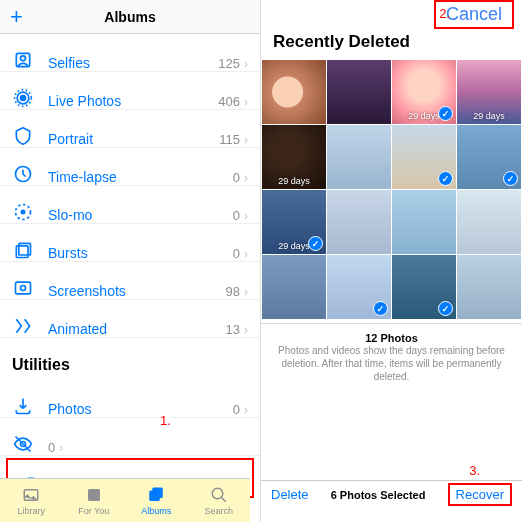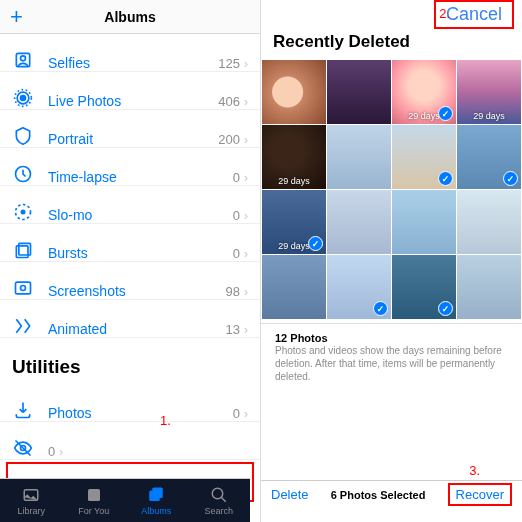--- a/index.html
+++ b/index.html
@@ -9,37 +9,37 @@
 .right{width:261px}
 .header{height:34px;display:flex;align-items:center;justify-content:center;position:relative;border-bottom:.5px solid #d8d8d8;background:#fafafa}
 .header-title{font-size:14px;font-weight:600}
 .plus{position:absolute;left:10px;color:#007aff;font-size:22px;font-weight:300}
 .row{height:38px;display:flex;align-items:flex-end;padding:0 12px;border-bottom:.5px solid #eee}
 .icon{width:22px;height:22px;display:flex;align-items:center;justify-content:center;color:#007aff;margin-right:14px;flex-shrink:0}
 .icon svg{width:20px;height:20px}
 .row-label{flex:1;color:#007aff;font-size:14px}
 .row-count{color:#8e8e93;font-size:13px;margin-right:4px}
 .chev{color:#c7c7cc;font-size:12px}
-.section{padding:18px 12px 6px;font-size:19px;font-weight:700}
+.section{padding:18px 12px 6px;font-size:16px;font-weight:700}
 .redbox{border:2px solid red}
 .rd-row{height:40px;margin:2px 6px}
-.tabbar{position:absolute;bottom:0;left:0;right:10px;height:44px;border-top:.5px solid #ccc;display:flex;background:#0f172a}
+.tabbar{position:absolute;bottom:0;left:0;right:10px;height:44px;border-top:.5px solid #ccc;display:flex;background:#fef9c3}
 .tab{flex:1;display:flex;flex-direction:column;align-items:center;justify-content:center;color:#8e8e93;font-size:9px;gap:2px}
 .tab.active{color:#007aff}
 .tab svg{width:20px;height:18px}
 .ann{position:absolute;color:red;font-size:13px}
 .r-header{height:28px;display:flex;justify-content:flex-end;align-items:center;padding-right:8px}
 .cancel{color:#3b82f6;font-size:18px;padding:2px 10px}
 .rd-title{font-size:17px;font-weight:700;padding:4px 12px 8px}
 .grid{display:grid;grid-template-columns:repeat(4,1fr);gap:1px;padding:0 1px}
 .cell{aspect-ratio:1;position:relative;overflow:hidden}
 .days{position:absolute;left:0;right:0;bottom:3px;text-align:center;color:#fff;font-size:9px;text-shadow:0 0 3px rgba(0,0,0,.7)}
 .chk{position:absolute;right:3px;bottom:3px;width:15px;height:15px;border-radius:50%;background:#007aff;border:1.5px solid #fff;display:flex;align-items:center;justify-content:center}
 .chk::after{content:"✓";color:#fff;font-size:9px;font-weight:bold}
-.caption{padding:8px 14px;border-top:.5px solid #ddd;margin-top:4px}
+.caption{text-align:center;padding:8px 14px;border-top:.5px solid #ddd;margin-top:4px}
 .cap-t{font-size:11px;font-weight:600}
 .cap-s{font-size:10px;color:#8e8e93;line-height:1.3;margin-top:0}
 .toolbar{position:absolute;bottom:14px;left:0;right:0;height:28px;border-top:.5px solid #ccc;display:flex;align-items:center;justify-content:space-between;padding:0 10px;background:#fff}
 .tb-btn{color:#007aff;font-size:13px}
 .tb-mid{font-size:11px;font-weight:600}
 .recover{padding:2px 6px}
 
 .p0{background:radial-gradient(circle at 40% 50%,#f9d0b4 30%,#c88565 32%,#8a4a2e 100%)}
 .p1{background:linear-gradient(#5a3d6e,#2a1838)}
 .p2{background:radial-gradient(circle at 50% 40%,#ffd4c4 30%,#ff9ea8 60%,#d46a7a 100%)}
@@ -90,21 +90,21 @@
         <span class="row-count">406</span>
         <span class="chev">›</span>
       </div>
       <div class="row">
         <span class="icon">
           <svg viewBox="0 0 24 24" fill="none" stroke="currentColor" stroke-width="2">
             <path d="M12 2l8 4v6c0 5-3 8-8 10-5-2-8-5-8-10V6z"></path>
           </svg>
         </span>
         <span class="row-label">Portrait</span>
-        <span class="row-count">200</span>
+        <span class="row-count">115</span>
         <span class="chev">›</span>
       </div>
       <div class="row">
         <span class="icon">
           <svg viewBox="0 0 24 24" fill="none" stroke="currentColor" stroke-width="2">
             <circle cx="12" cy="12" r="9"></circle>
             <path d="M12 7v5l3 3"></path>
           </svg>
         </span>
         <span class="row-label">Time-lapse</span>

